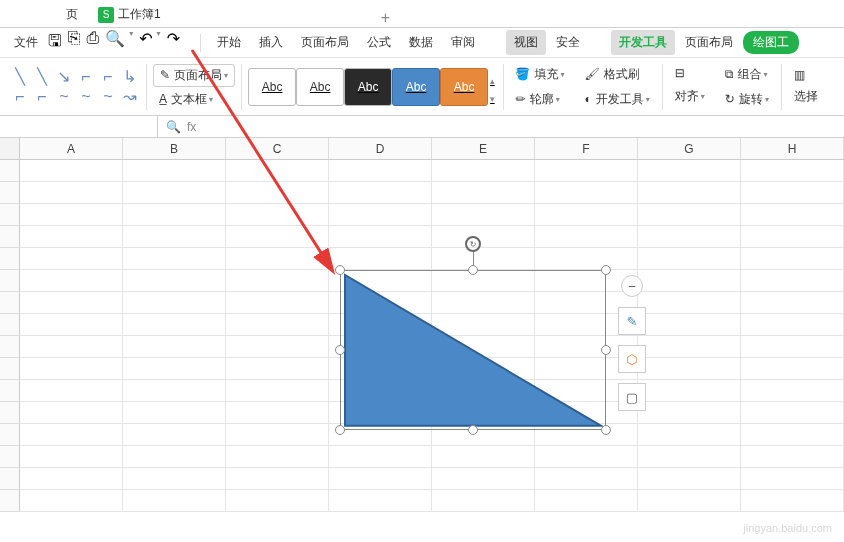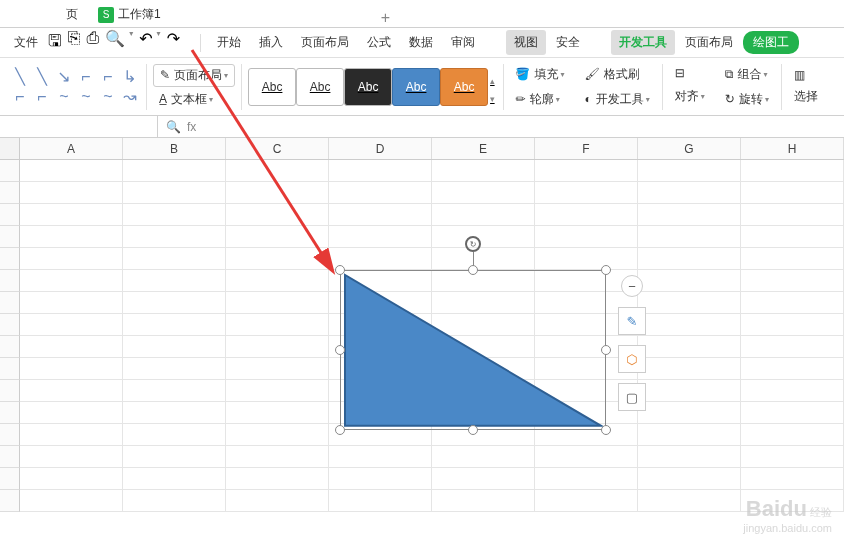--- a/index.html
+++ b/index.html
@@ -470,15 +470,14 @@
     </div>
   <div class="float-btn">
       <span style="color:#e7893a">⬡</span>
     </div>
   <div class="float-btn">
       <span>▢</span>
     </div>
 </div>
 
 <div class="watermark">
-  <div><span class="big">Baidu</span> <span>经验</span></div>
   <div>jingyan.baidu.com</div>
 </div>
 
 </body></html>

